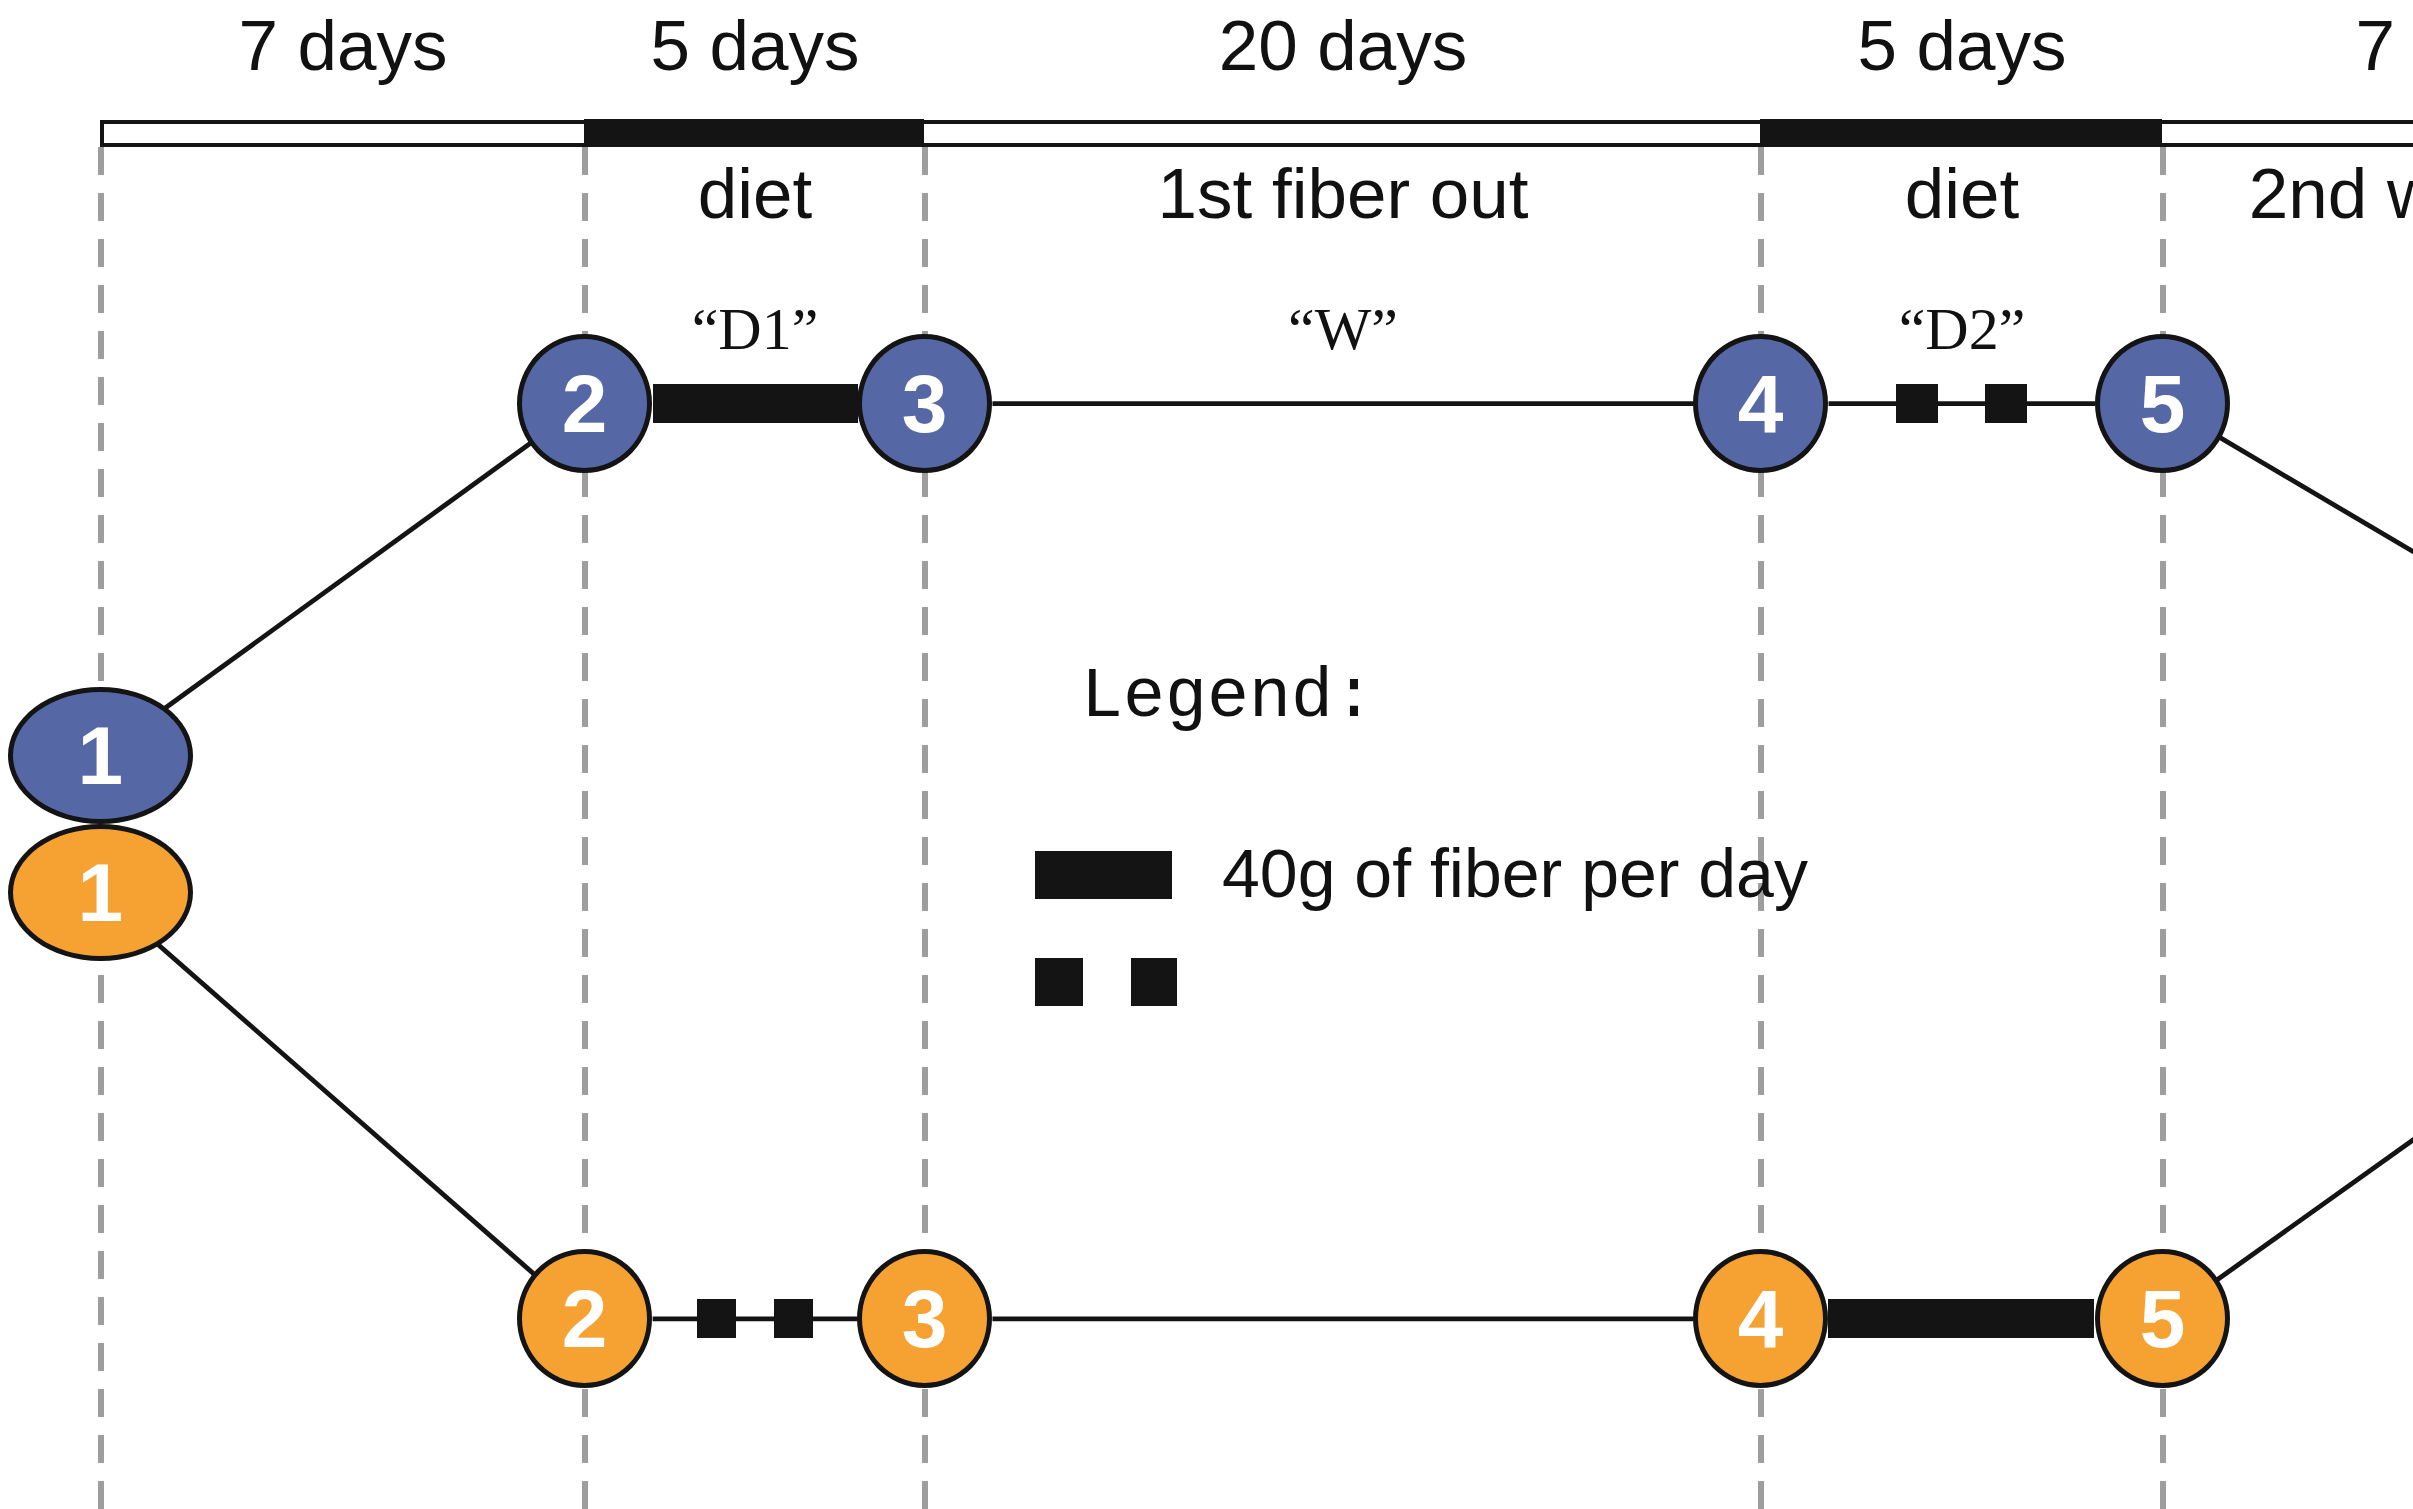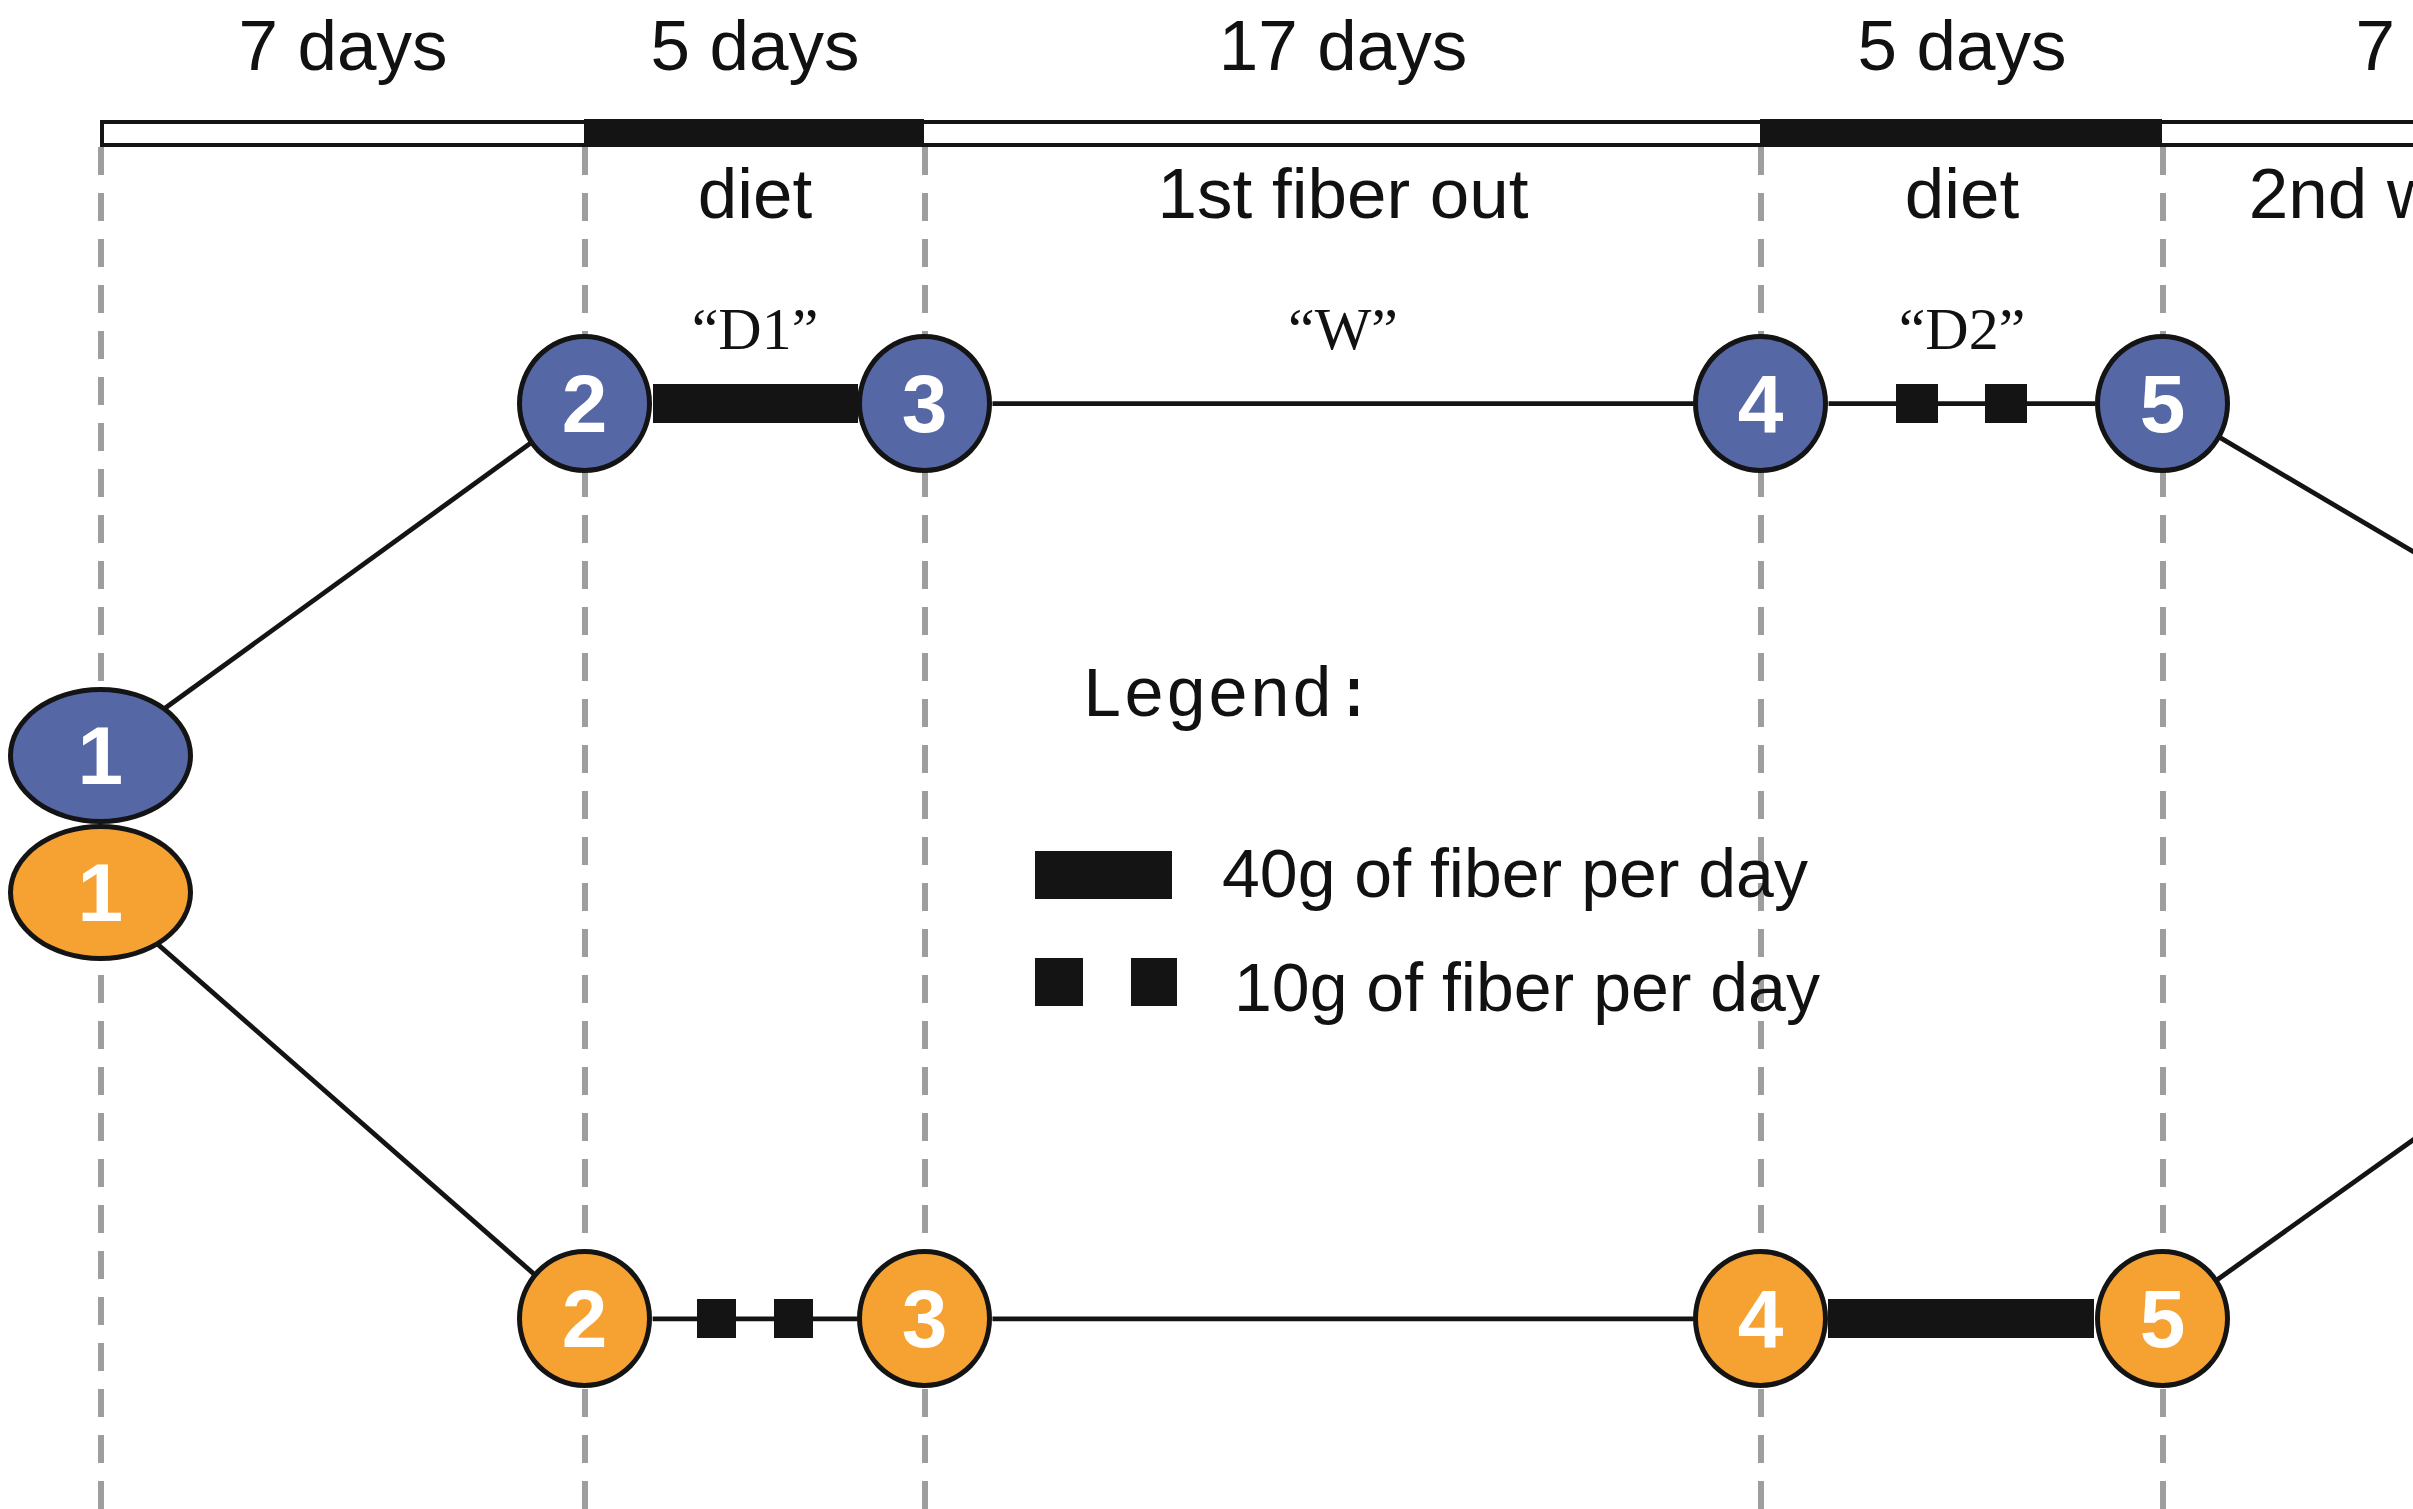--- a/index.html
+++ b/index.html
@@ -41,21 +41,21 @@
 <div class="canvas">
 
   <div class="dash" style="left:98px"></div>
   <div class="dash" style="left:582px"></div>
   <div class="dash" style="left:922px"></div>
   <div class="dash" style="left:1758px"></div>
   <div class="dash" style="left:2160px"></div>
 
   <div class="lbl days" style="left:343px">7 days</div>
   <div class="lbl days" style="left:755px">5 days</div>
-  <div class="lbl days" style="left:1343px">17 days</div>
+  <div class="lbl days" style="left:1343px">20 days</div>
   <div class="lbl days" style="left:1962px">5 days</div>
   <div class="lbl days" style="left:2460px">7 days</div>
 
   <div class="bar">
     <div class="bar-seg-black" style="left:480px;width:340px"></div>
     <div class="bar-seg-black" style="left:1656px;width:402px"></div>
   </div>
 
   <div class="lbl phase" style="left:755px">diet</div>
   <div class="lbl phase" style="left:1343px">1st fiber out</div>
@@ -97,16 +97,15 @@
   <div class="node small orange" style="left:1693px;top:1249px">4</div>
   <div class="node small orange" style="left:2095px;top:1249px">5</div>
 
   <div class="legend-title">Legend:</div>
 
   <div class="swatch" style="left:1035px;top:851px;width:137px;height:48px"></div>
   <div class="legend-text" style="left:1222px;top:834px">40g of fiber per day</div>
 
   <div class="swatch" style="left:1035px;top:958px;width:48px;height:48px"></div>
   <div class="swatch" style="left:1131px;top:958px;width:46px;height:48px"></div>
-  <div class="legend-text" style="left:1234px;top:948px">10g of fiber per day</div>
 
 </div>
 
 
 </body></html>

